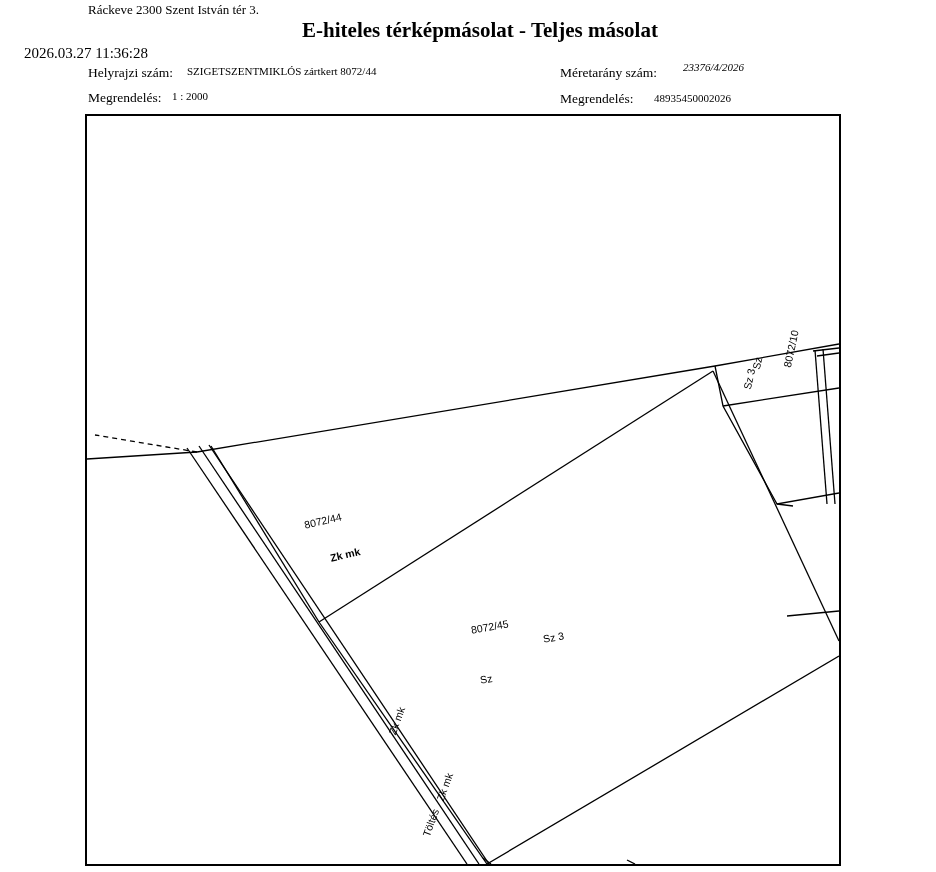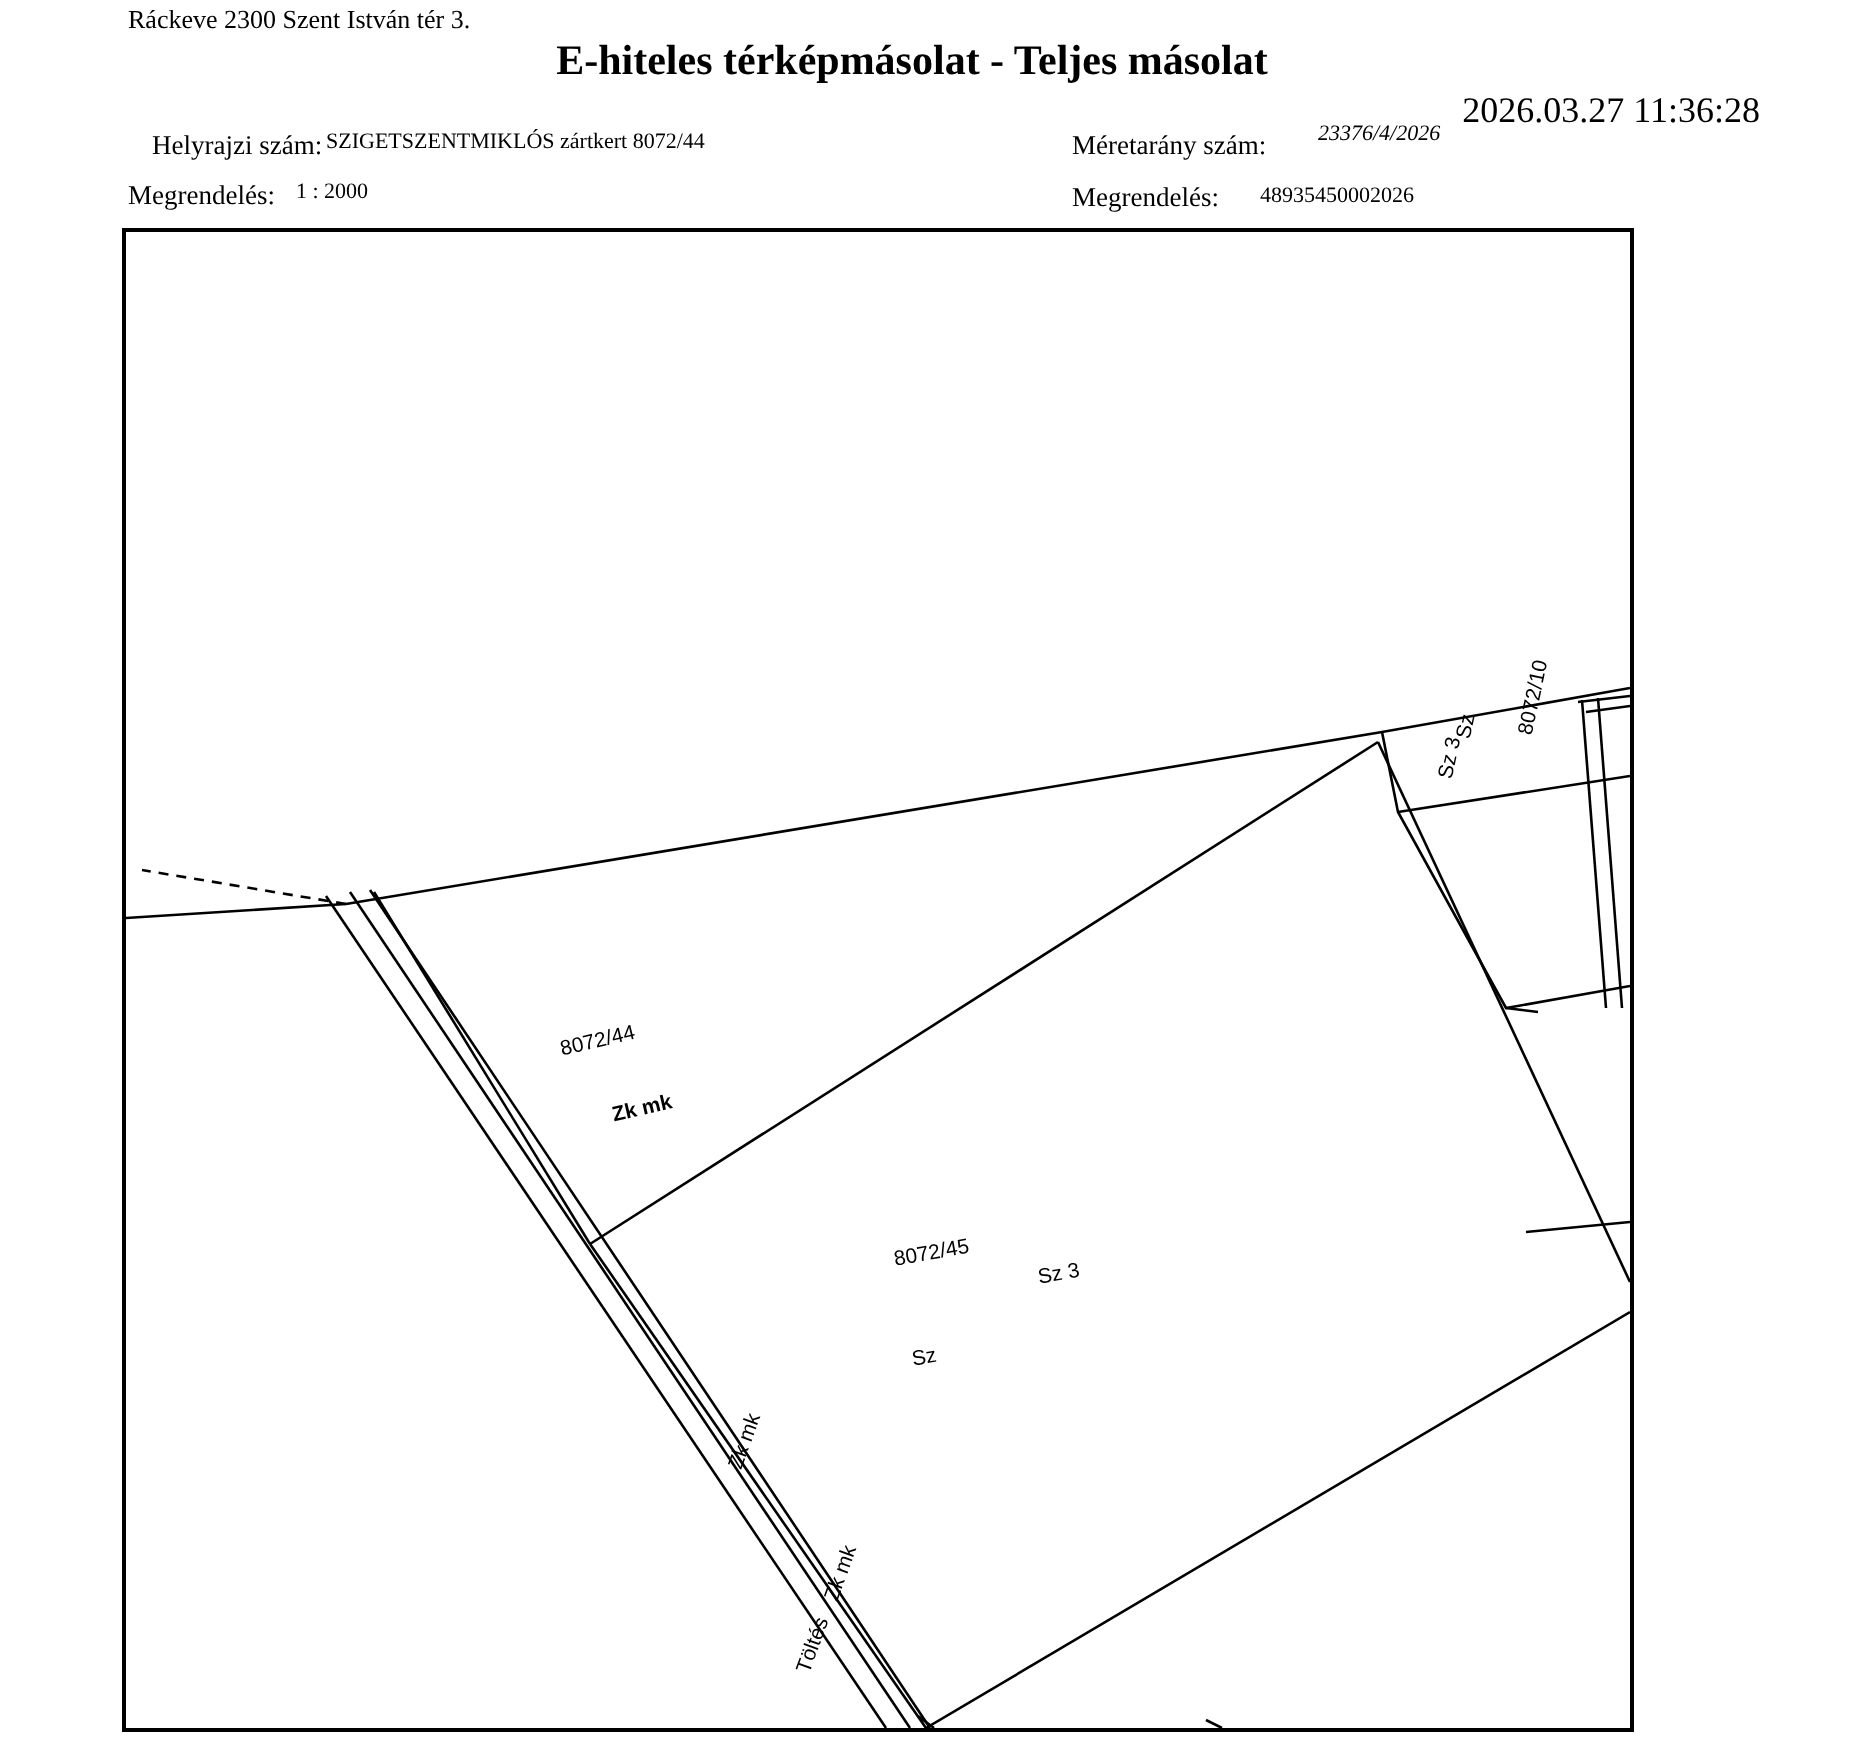--- a/index.html
+++ b/index.html
@@ -12,20 +12,21 @@
     height: 872px;
     font-family: "Liberation Serif", serif;
     color: #000000;
     position: relative;
     overflow: hidden;
   }
   .page {
     position: relative;
     width: 823px;
     height: 872px;
+    margin-left: 24px;
   }
   .hdr-office {
     position: absolute;
     left: 64px;
     top: 2px;
     font-size: 13px;
     white-space: nowrap;
   }
   .hdr-title {
     position: absolute;
@@ -35,34 +36,34 @@
     text-align: center;
     font-size: 21px;
     font-weight: bold;
     white-space: nowrap;
   }
   .hdr-datetime {
     position: absolute;
     left: 0;
     top: 45px;
     width: 880px;
-    text-align: right;
-    font-size: 18px;
+    text-align: left;
+    font-size: 15px;
   }
   .lbl {
     position: absolute;
     font-size: 13.5px;
     white-space: nowrap;
   }
   .val {
     position: absolute;
     font-size: 11px;
     white-space: nowrap;
   }
-  .f-hrsz-label { left: 76px; top: 65px; text-align: right; }
+  .f-hrsz-label { left: 64px; top: 65px; text-align: right; }
   .f-hrsz-value { left: 163px; top: 65px; }
   .f-scale-label { left: 64px; top: 90px; }
   .f-scale-value { left: 148px; top: 90px; }
   .f-order-label { left: 536px; top: 65px; }
   .f-order-value { left: 659px; top: 61px; font-style: italic; }
   .f-map-label { left: 536px; top: 91px; }
   .f-map-value { left: 630px; top: 92px; }
 
   .map-frame {
     position: absolute;

